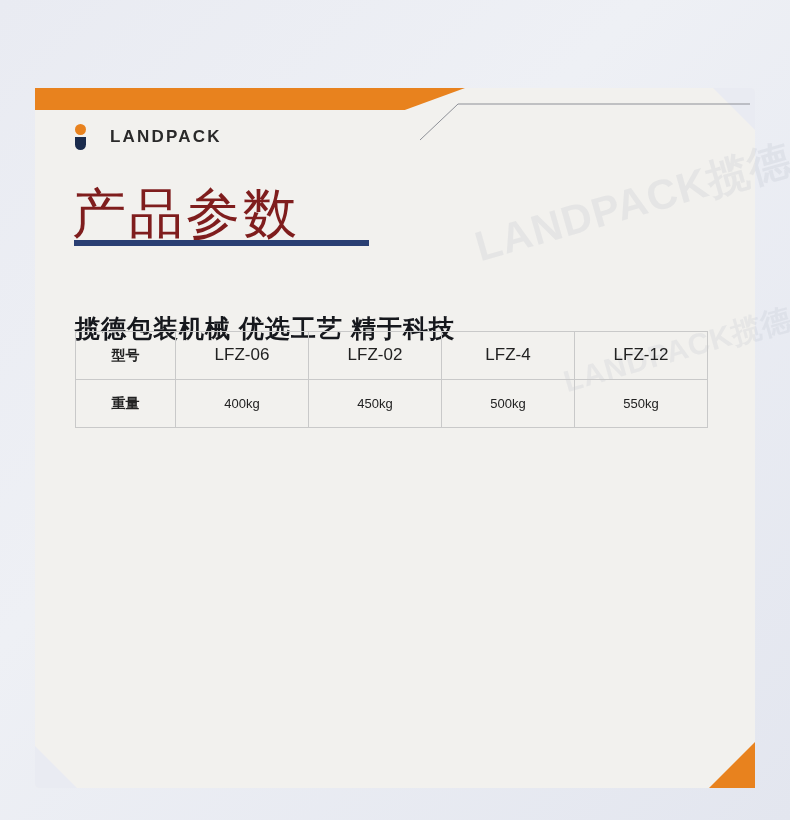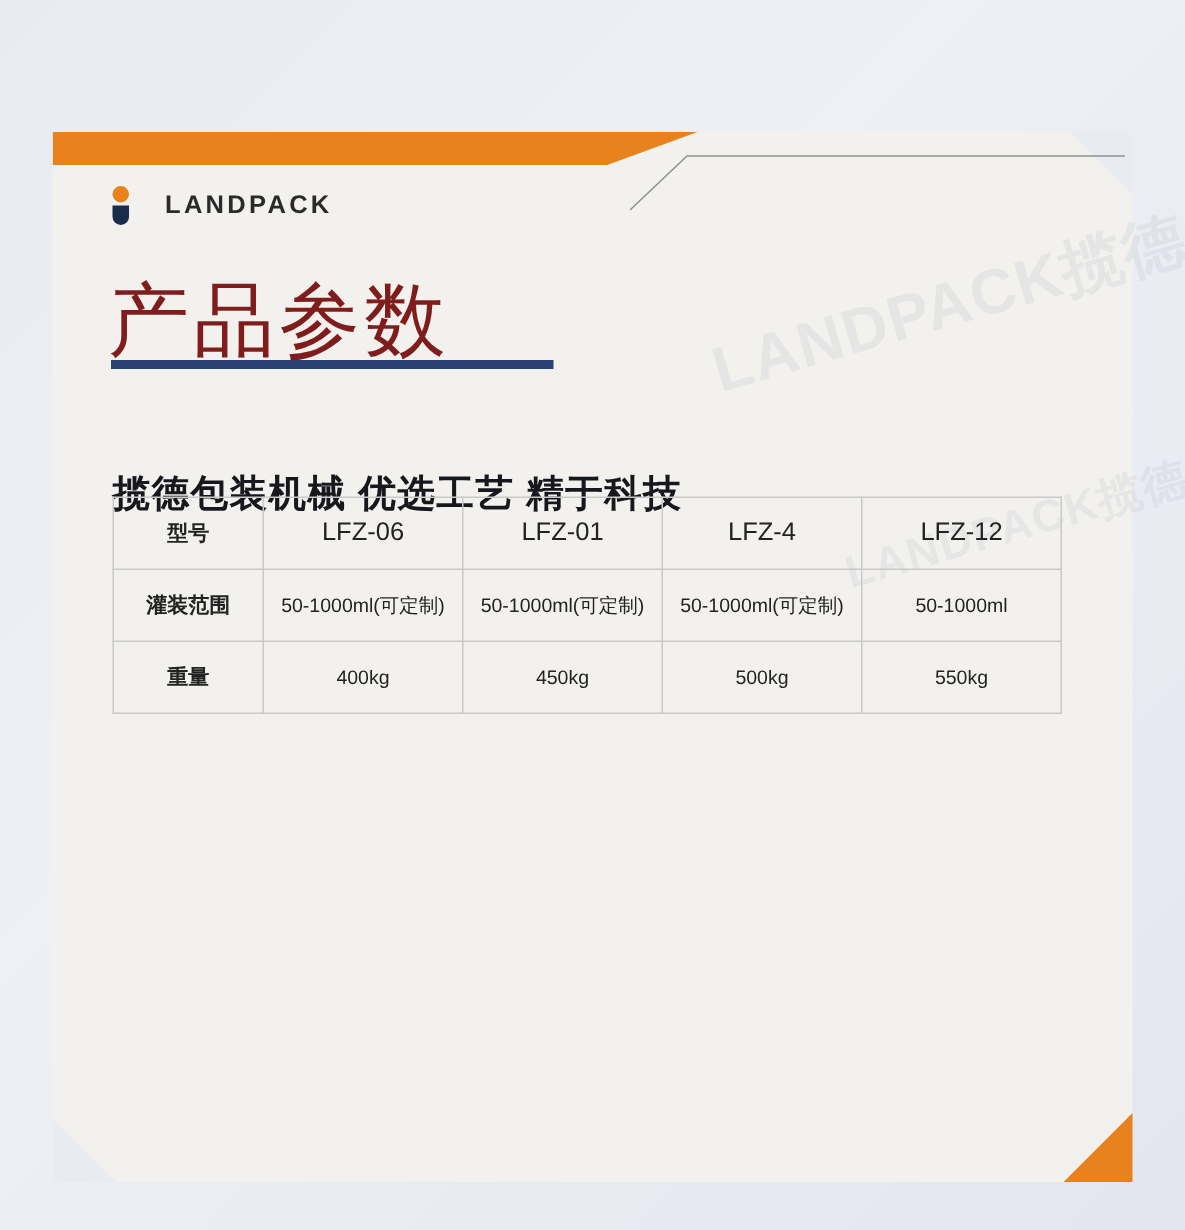--- a/index.html
+++ b/index.html
@@ -227,30 +227,23 @@
       <col class="c1">
         <col class="cx">
         <col class="cx">
         <col class="cx">
         <col class="cx">
     </colgroup>
     <tbody id="spec-body">
         <tr class="row-model">
           <td class="head">型号</td>
           <td><span>LFZ-06</span></td>
-          <td><span>LFZ-01</span></td>
+          <td><span>LFZ-02</span></td>
           <td><span>LFZ-4</span></td>
           <td><span>LFZ-12</span></td>
-        </tr>
-        <tr>
-          <td class="head">灌装范围</td>
-          <td><span>50-1000ml(可定制)</span></td>
-          <td><span>50-1000ml(可定制)</span></td>
-          <td><span>50-1000ml(可定制)</span></td>
-          <td><span>50-1000ml</span></td>
         </tr>
         <tr>
           <td class="head">重量</td>
           <td><span>400kg</span></td>
           <td><span>450kg</span></td>
           <td><span>500kg</span></td>
           <td><span>550kg</span></td>
         </tr>
       </tbody>
   </table>

